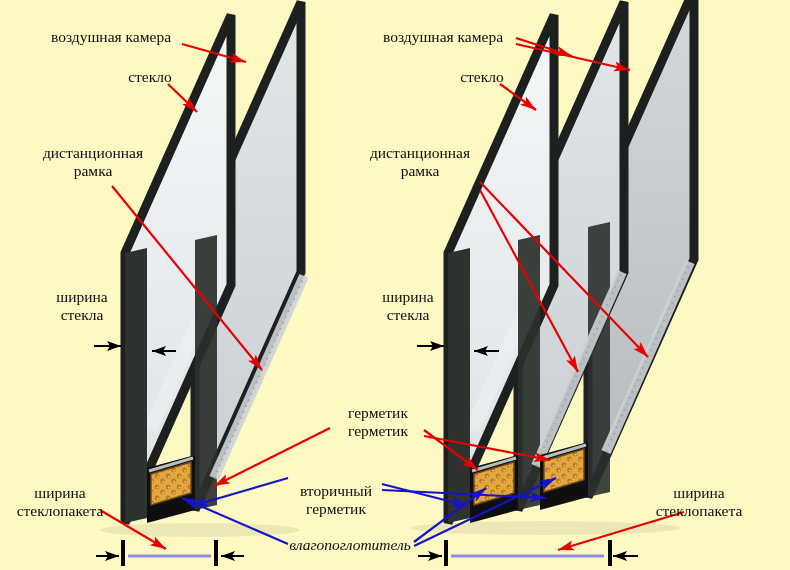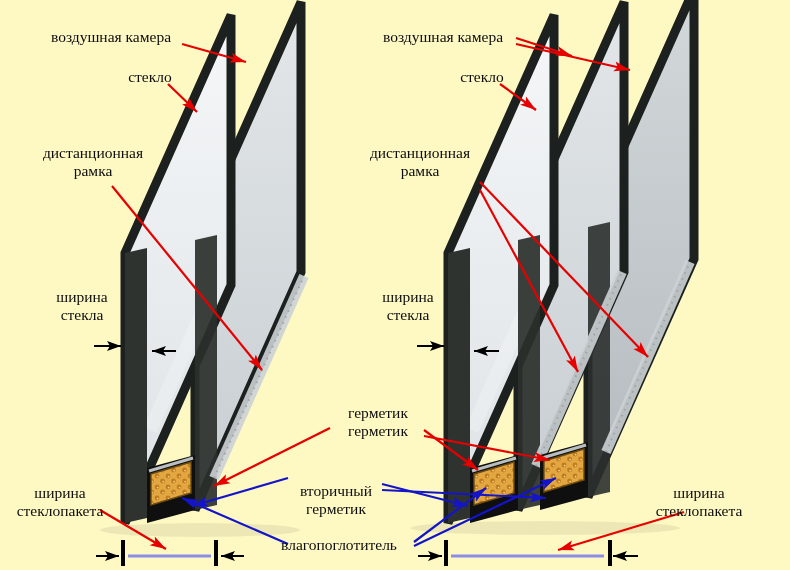--- a/index.html
+++ b/index.html
@@ -151,21 +151,21 @@
 </svg>
 
 <div class="lbl" style="left:36px;  top:28px;  width:150px;">воздушная камера</div>
 <div class="lbl" style="left:118px; top:68px;  width:64px;">стекло</div>
 <div class="lbl" style="left:28px;  top:144px; width:130px;">дистанционная рамка</div>
 <div class="lbl" style="left:44px;  top:288px; width:76px;">ширина стекла</div>
 <div class="lbl" style="left:8px;   top:484px; width:104px;">ширина стеклопакета</div>
 
 <div class="lbl" style="left:326px; top:404px; width:104px;">герметик герметик</div>
 <div class="lbl" style="left:284px; top:458px; width:104px;margin-top:24px;">вторичный герметик</div>
-<div class="lbl" style="left:269px; top:536px; width:140px;">влагопоглотитель</div>
+<div class="lbl" style="left:280px; top:536px; width:140px;font-style:italic;">влагопоглотитель</div>
 
 <div class="lbl" style="left:368px; top:28px;  width:150px;">воздушная камера</div>
 <div class="lbl" style="left:450px; top:68px;  width:64px;">стекло</div>
 <div class="lbl" style="left:355px; top:144px; width:130px;">дистанционная рамка</div>
 <div class="lbl" style="left:370px; top:288px; width:76px;">ширина стекла</div>
 <div class="lbl" style="left:640px; top:484px; width:118px;">ширина стеклопакета</div>
 
 </div>
 
 </body></html>

